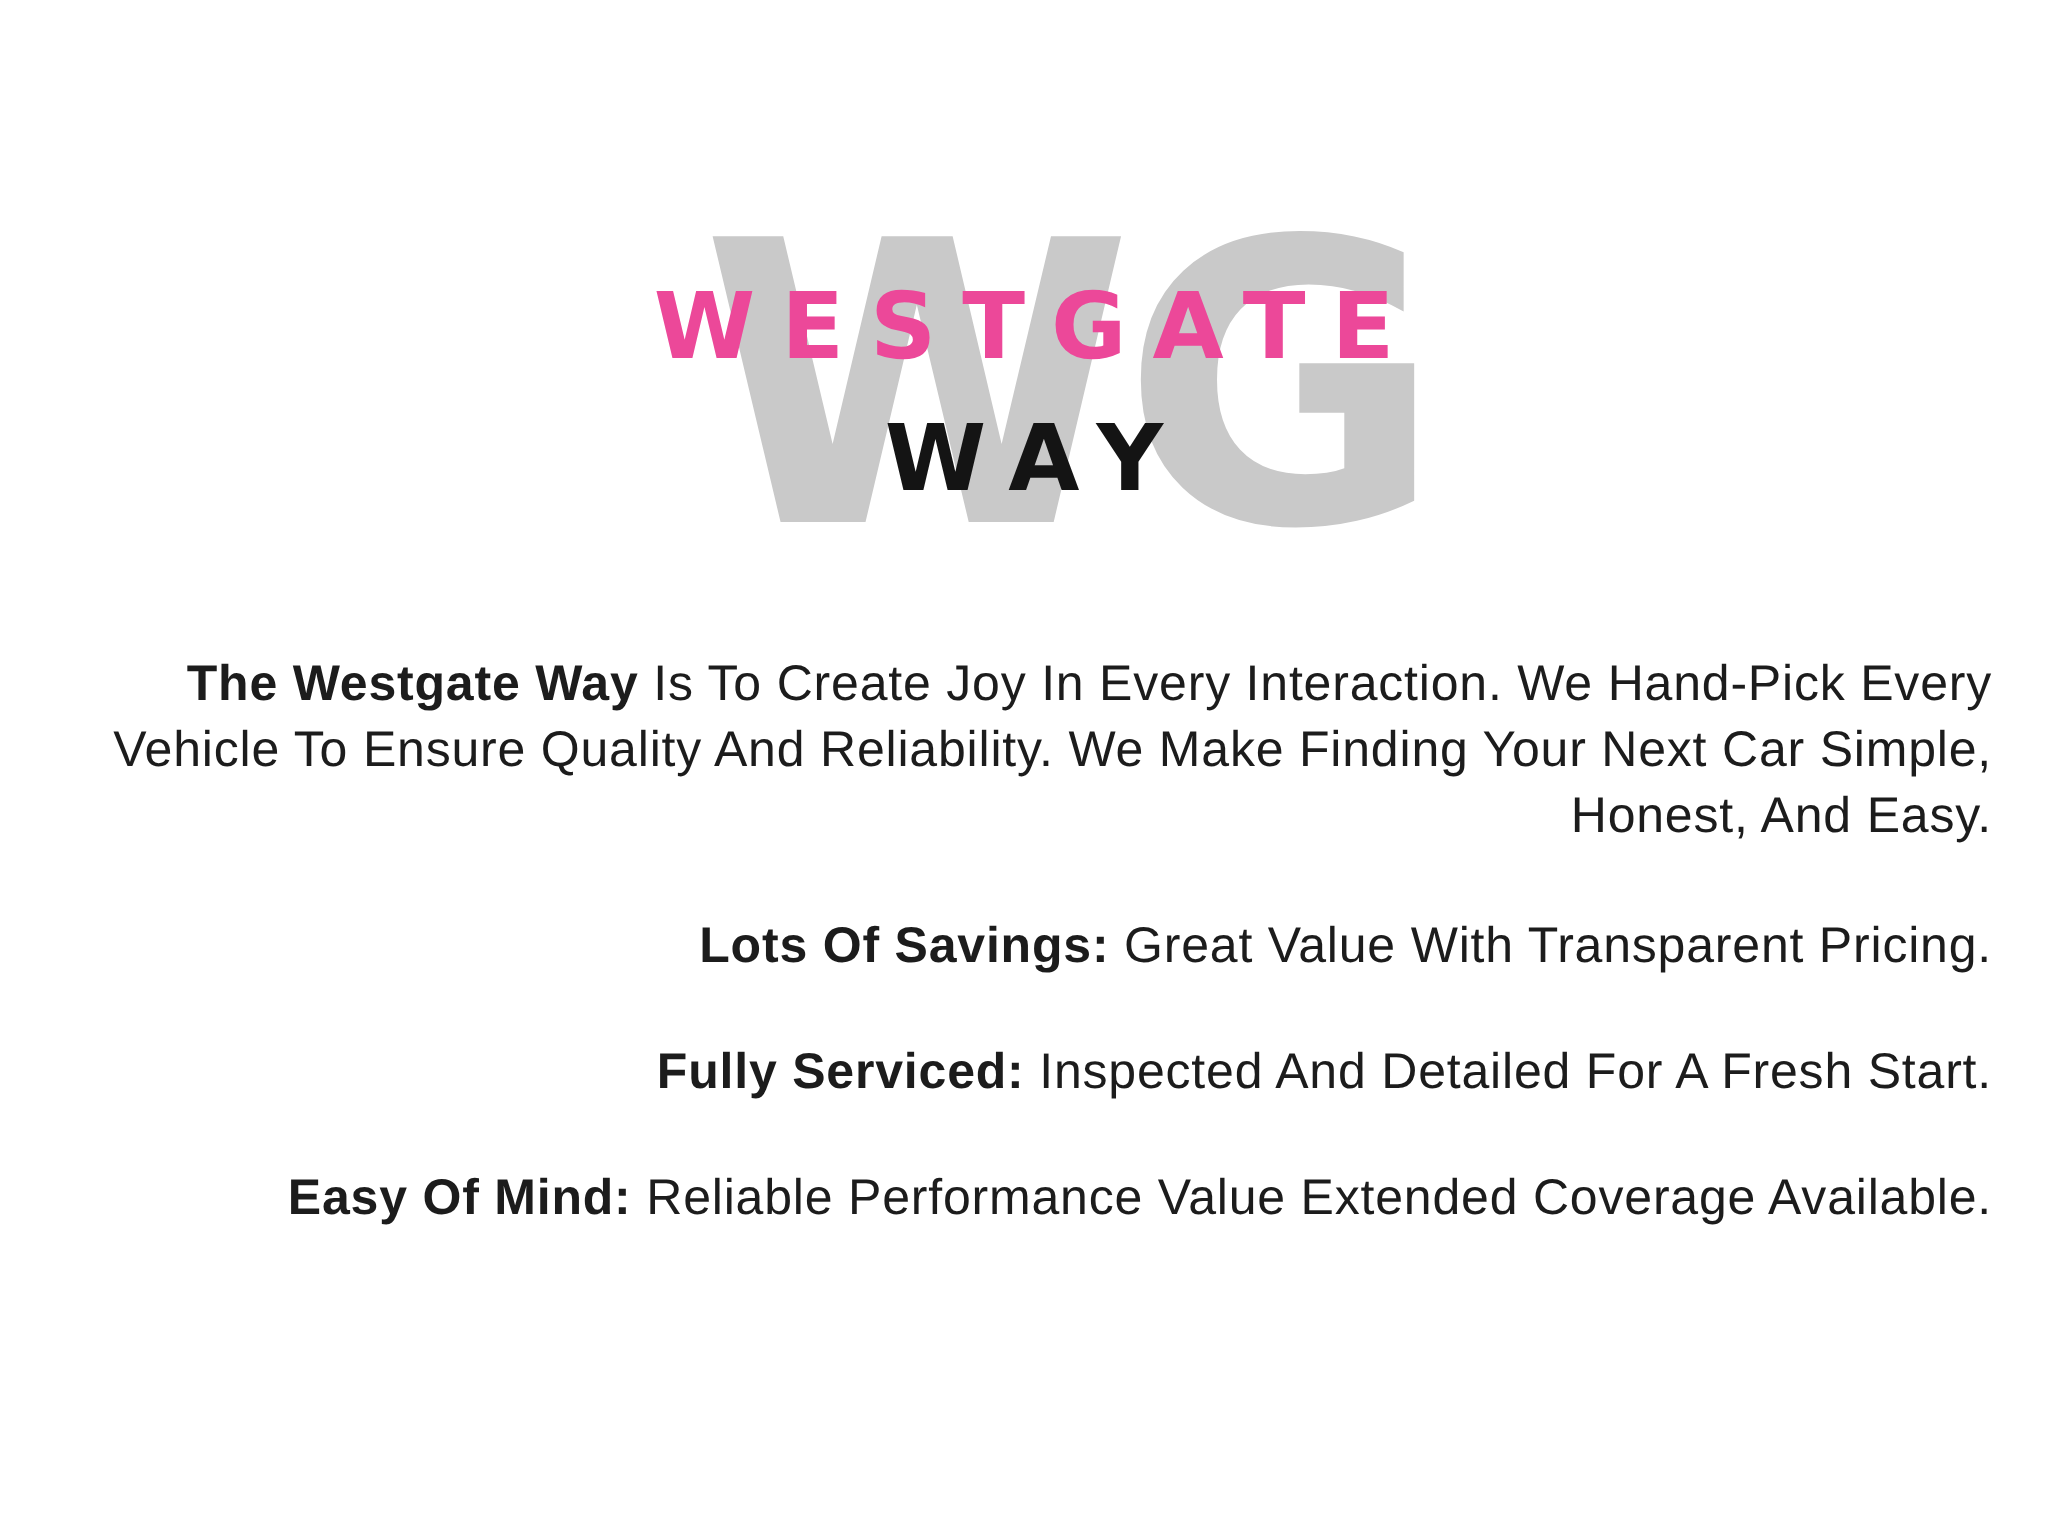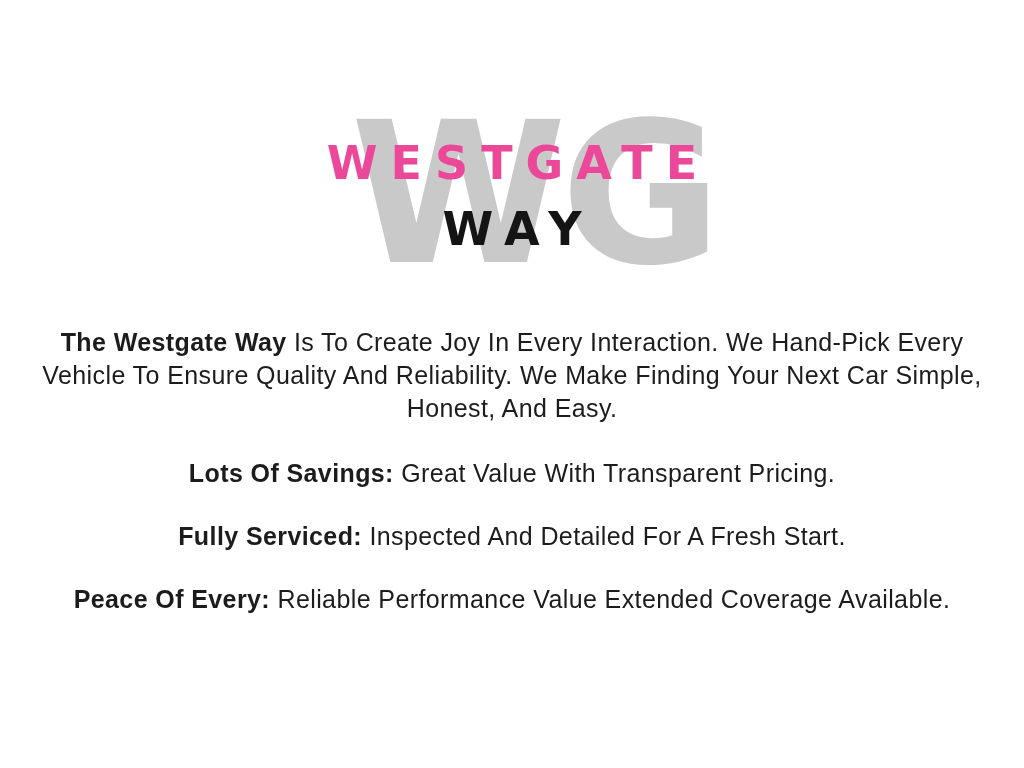--- a/index.html
+++ b/index.html
@@ -87,20 +87,21 @@
     width: 968px;
     text-align: center;
   }
 
   .para {
     font-size: 25px;
     line-height: 33px;
     letter-spacing: 0.4px;
     color: #1c1c1c;
     margin: 0 0 30px 0;
+    text-align: right;
   }
 
   .para:last-child {
     margin-bottom: 0;
   }
 
   .para .lead {
     font-weight: 700;
   }
 
@@ -127,17 +128,17 @@
 
     <p class="para">
       <span class="lead">Lots Of Savings:</span><span> Great Value With Transparent Pricing.</span>
     </p>
 
     <p class="para">
       <span class="lead">Fully Serviced:</span><span> Inspected And Detailed For A Fresh Start.</span>
     </p>
 
     <p class="para">
-      <span class="lead">Peace Of Every:</span><span> Reliable Performance Value Extended Coverage Available.</span>
+      <span class="lead">Easy Of Mind:</span><span> Reliable Performance Value Extended Coverage Available.</span>
     </p>
 
   </div>
 </div>
 
 </body></html>

